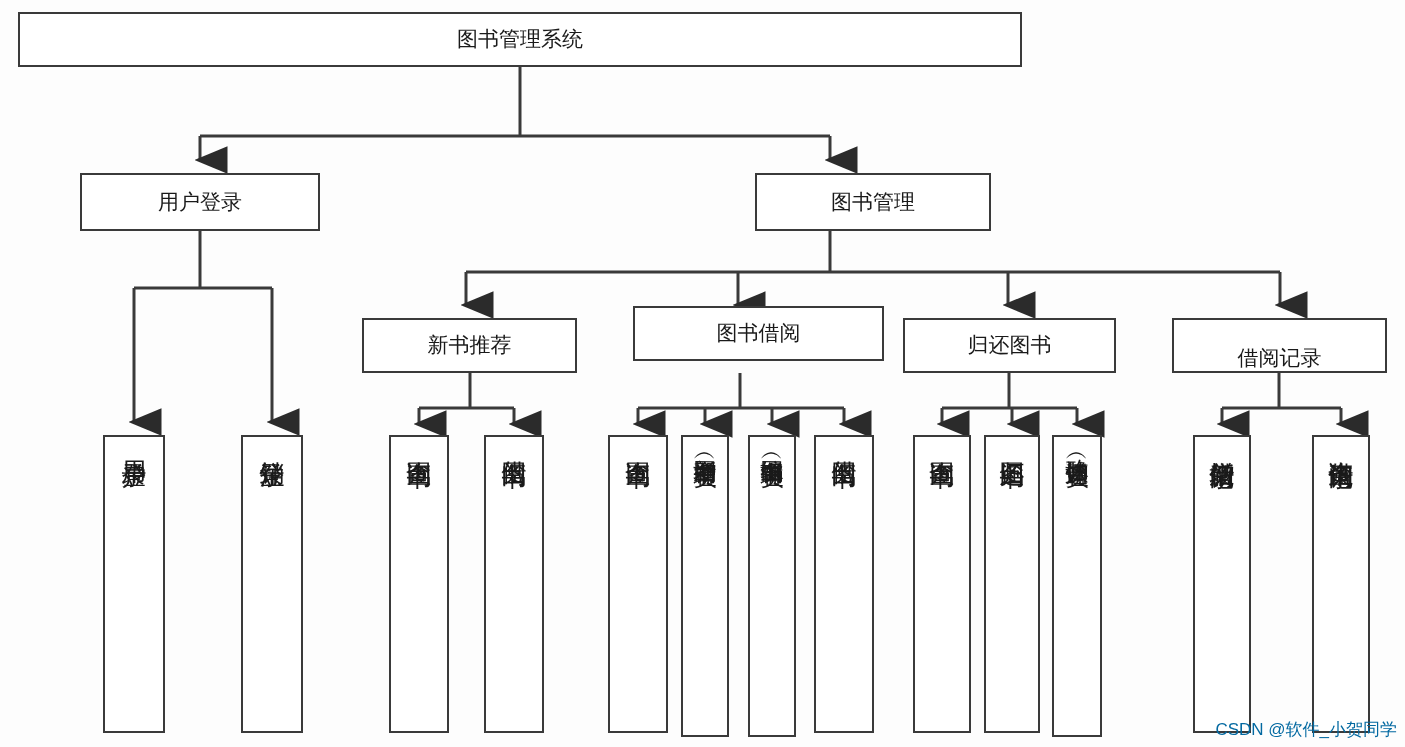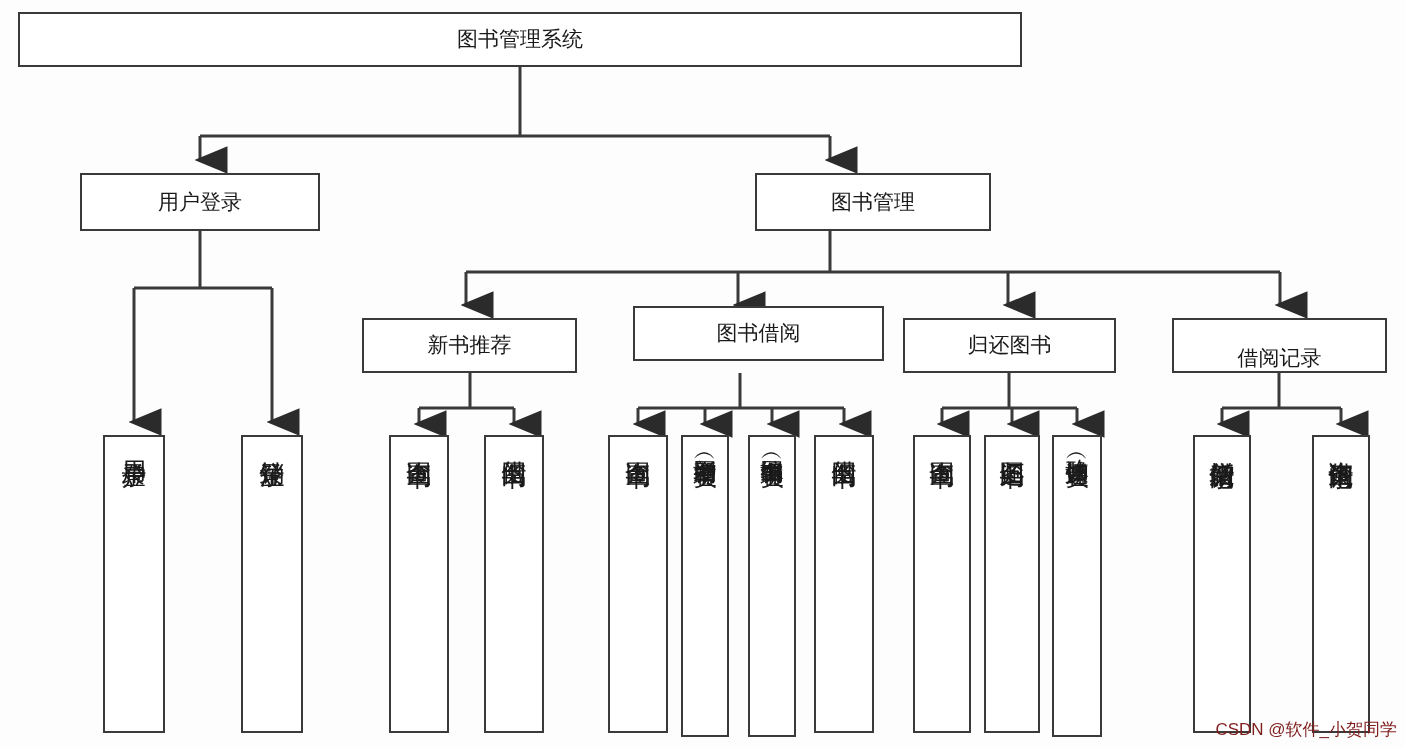--- a/index.html
+++ b/index.html
@@ -55,21 +55,21 @@
     line-height: 1;
   }
   .vert.small .node-label {
     font-size: 23px;
   }
   #watermark {
     position: absolute;
     right: 8px;
     bottom: 6px;
     font-size: 17px;
-    color: #7f1d1d;
+    color: #0369a1;
     z-index: 5;
     white-space: nowrap;
   }
 </style>
 </head>
 <body>
 
 <div id="canvas">
 
   <svg id="svg-layer" viewBox="0 0 1405 747">

